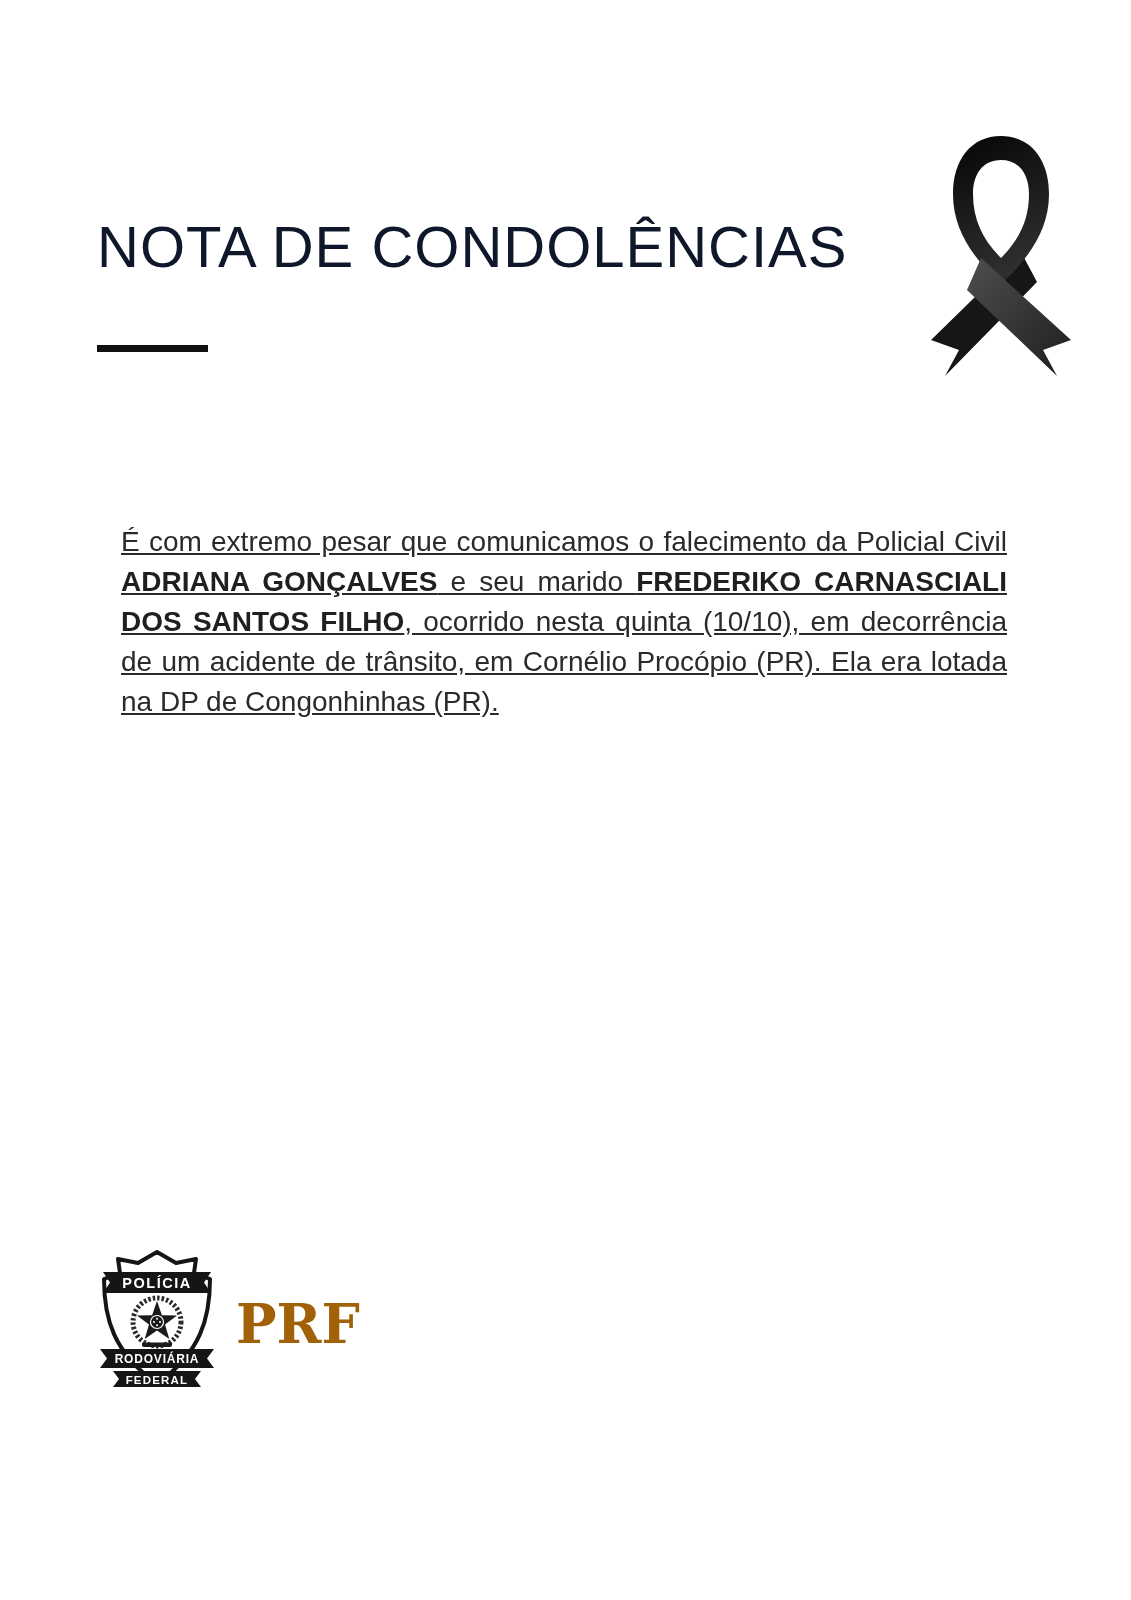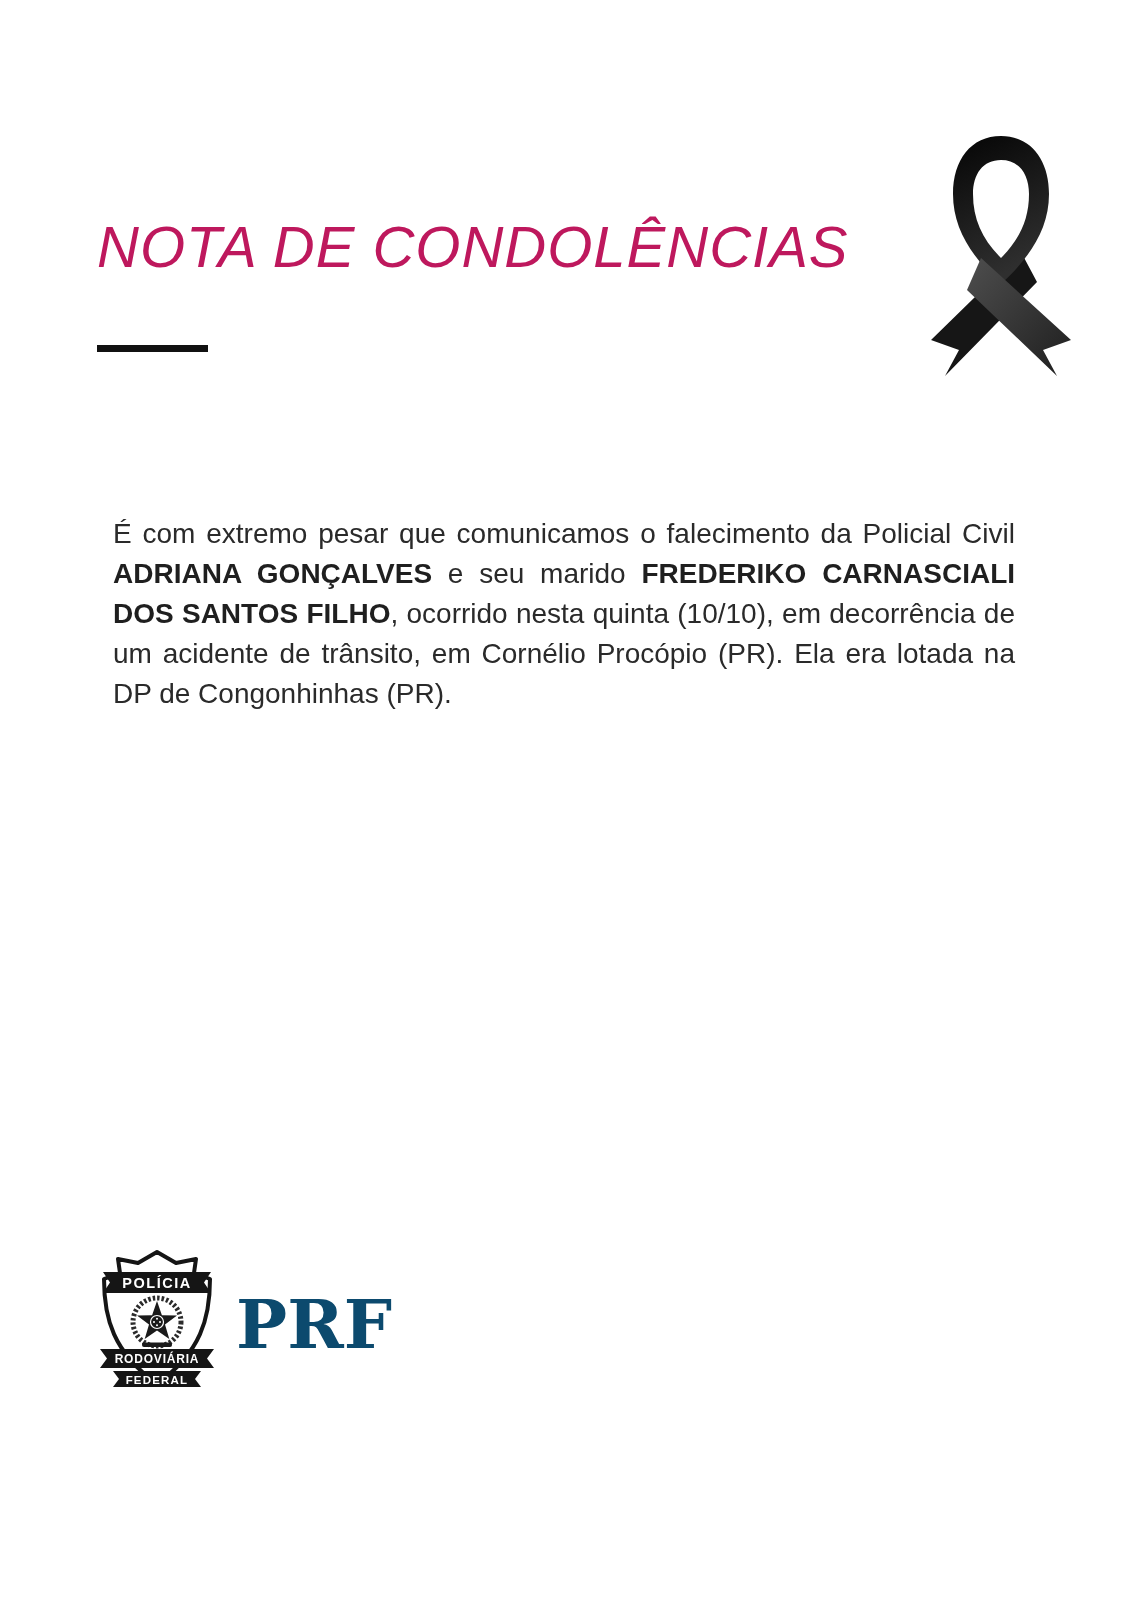--- a/index.html
+++ b/index.html
@@ -18,23 +18,22 @@
   .title {
     position: absolute;
     left: 97px;
     top: 218px;
     margin: 0;
     font-family: "Liberation Sans", sans-serif;
     font-size: 58px;
     line-height: 58px;
     font-weight: 400;
     letter-spacing: 1px;
-    color: #be185d;
+    color: #0f172a;
     white-space: nowrap;
-    font-style: italic;
   }
   .rule {
     position: absolute;
     left: 97px;
     top: 345px;
     width: 111px;
     height: 7px;
     background: #111111;
   }
   .ribbon {
@@ -50,21 +49,22 @@
     top: 514px;
     width: 902px;
     font-size: 28px;
     line-height: 40px;
     font-weight: 300;
     color: #2a2a2a;
     text-align: justify;
     text-justify: inter-word;
   }
   .body-text p {
-    margin: 0;
+    margin: 8px;
+    text-decoration: underline;
   }
   .body-text p + p {
     margin-top: 23px;
   }
   .body-text strong {
     font-weight: 700;
     color: #1f1f1f;
   }
   .footer {
     position: absolute;
@@ -84,24 +84,24 @@
     font-family: "Liberation Sans", sans-serif;
     font-weight: bold;
     fill: #ffffff;
   }
   .wordmark {
     position: absolute;
     left: 139px;
     top: 41px;
     font-family: "DejaVu Serif", serif;
     font-weight: 700;
-    font-size: 68px;
+    font-size: 54px;
     line-height: 74px;
     letter-spacing: 0;
-    color: #0c4a6e;
+    color: #a16207;
     white-space: nowrap;
   }
 </style>
 </head>
 <body>
 
 <div class="page">
 
   <h1 class="title">NOTA DE CONDOLÊNCIAS</h1>
 

